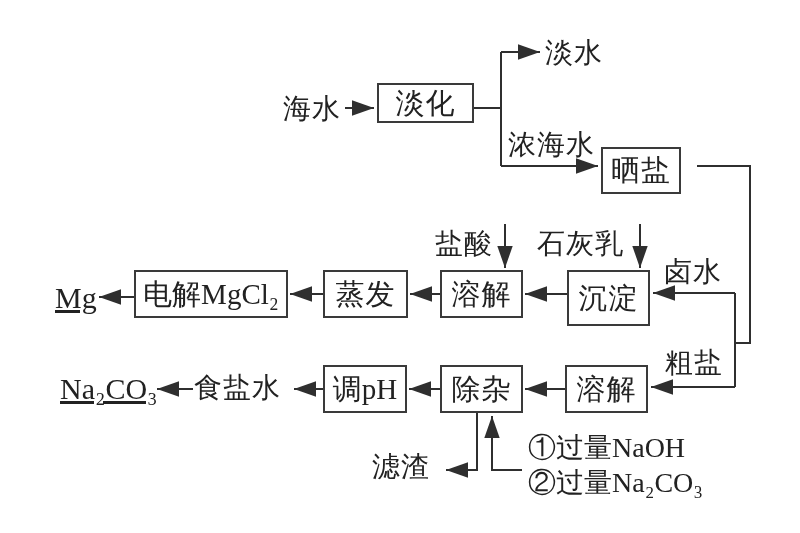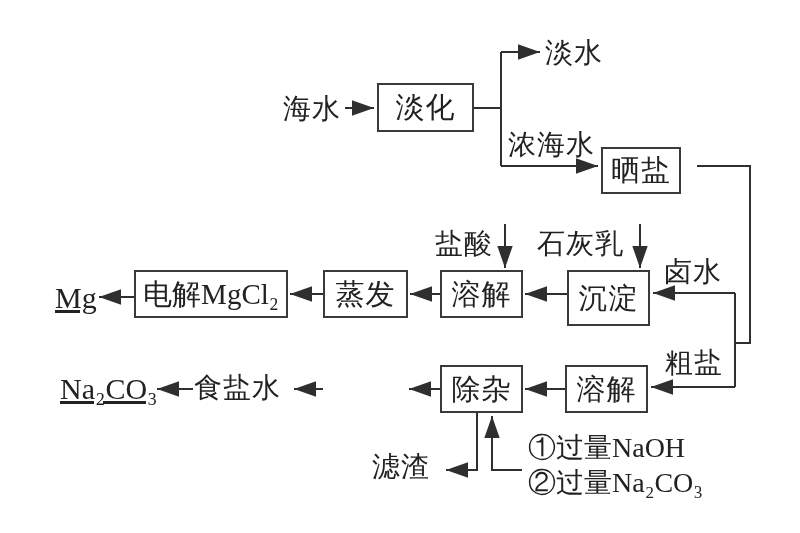--- a/index.html
+++ b/index.html
@@ -79,28 +79,29 @@
 
     <line x1="323" y1="389" x2="294" y2="389" marker-end="url(#arr)"></line>
 
     <line x1="193" y1="389" x2="157" y2="389" marker-end="url(#arr)"></line>
 
     <polyline points="477,413 477,470 446,470" marker-end="url(#arr)"></polyline>
 
     <polyline points="522,470 492,470 492,416" marker-end="url(#arr)"></polyline>
   </svg>
 
-  <div class="box" style="left:377px; top:83px;  width:97px;  height:49px">淡化</div>
+  <div class="box" style="left:377px; top:83px;  width:97px;  height:40px">淡化</div>
   <div class="box" style="left:601px; top:147px; width:80px;  height:47px">晒盐</div>
   <div class="box" style="left:567px; top:270px; width:83px;  height:56px">沉淀</div>
   <div class="box" style="left:440px; top:270px; width:83px;  height:48px">溶解</div>
   <div class="box" style="left:323px; top:270px; width:85px;  height:48px">蒸发</div>
   <div class="box" style="left:134px; top:270px; width:154px; height:48px; letter-spacing:0">电解MgCl₂</div>
   <div class="box" style="left:565px; top:365px; width:83px;  height:48px">溶解</div>
   <div class="box" style="left:440px; top:365px; width:83px;  height:48px">除杂</div>
+  <div class="box" style="left:323px; top:365px; width:84px;  height:48px; letter-spacing:0">调pH</div>
 
   <div class="label" style="left:283px; top:93px">海水</div>
   <div class="label" style="left:545px; top:37px">淡水</div>
   <div class="label" style="left:508px; top:129px">浓海水</div>
   <div class="label" style="left:664px; top:256px">卤水</div>
   <div class="label" style="left:665px; top:347px">粗盐</div>
   <div class="label" style="left:435px; top:228px">盐酸</div>
   <div class="label" style="left:537px; top:228px">石灰乳</div>
   <div class="label latin" style="left:55px;  top:281px; font-size:30px">Mg</div>
   <div class="label" style="left:194px; top:372px">食盐水</div>

